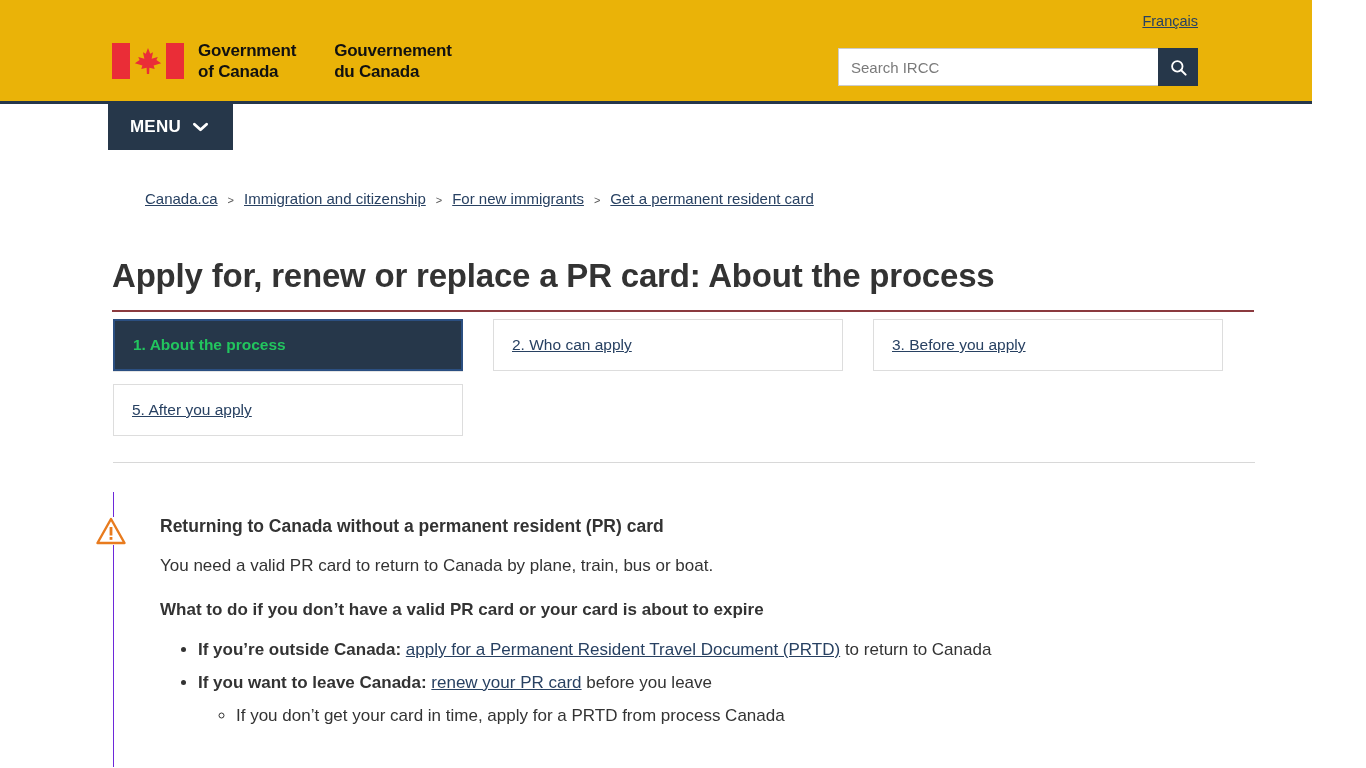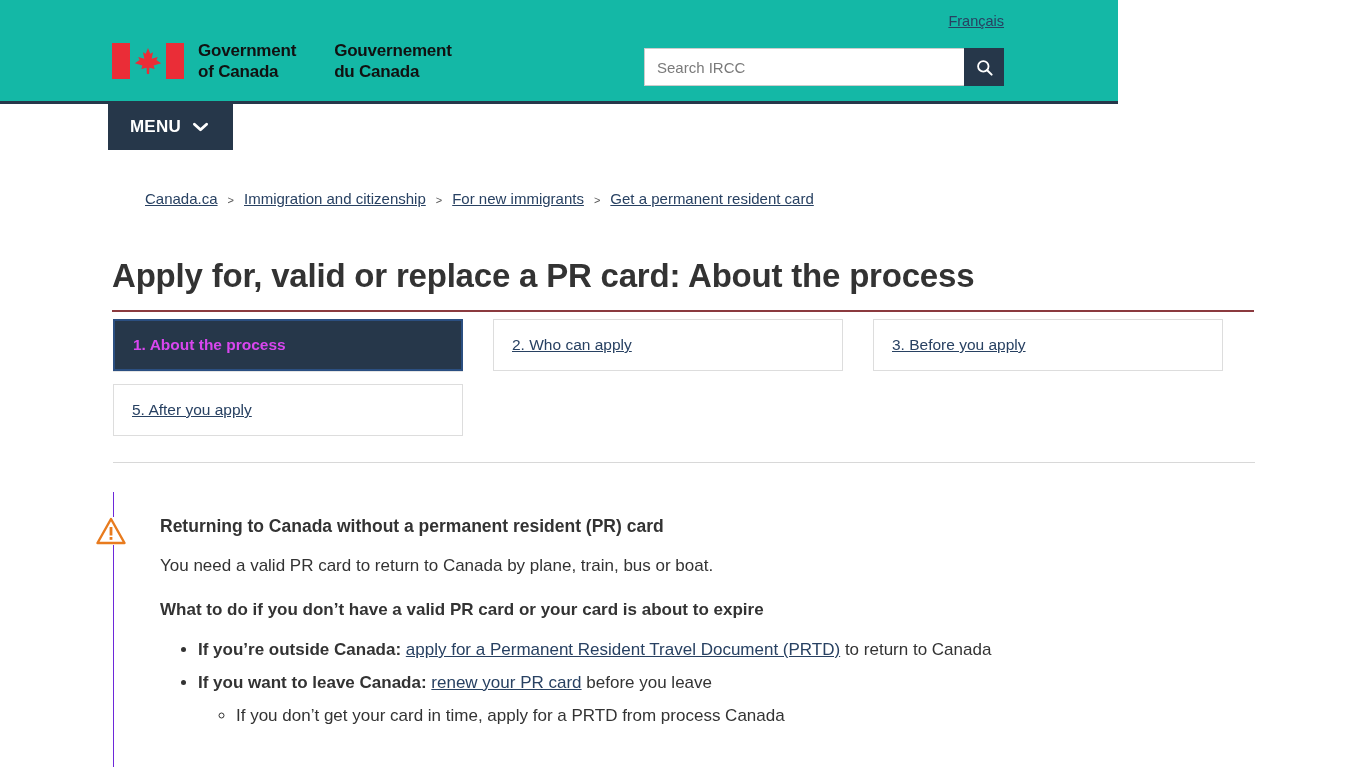--- a/index.html
+++ b/index.html
@@ -10,23 +10,23 @@
     height: 768px;
     overflow: hidden;
     background: #ffffff;
     font-family: "Liberation Sans", sans-serif;
     color: #333333;
   }
 
   
   .gc-header {
     position: relative;
-    width: 1118px;
+    width: 1312px;
     height: 104px;
-    background: #14b8a6;
+    background: #eab308;
     border-bottom: 3px solid #26374a;
   }
 
   .lang-toggle {
     position: absolute;
     top: 12px;
     right: 114px;
     font-size: 14.5px;
     line-height: 18px;
   }
@@ -203,21 +203,21 @@
     cursor: pointer;
   }
   .step:nth-child(3n) { margin-right: 0; }
   .step a {
     color: #284162;
     text-decoration: underline;
   }
   .step.active {
     background: #26374a;
     border: 2px solid #2b4f81;
-    color: #d946ef;
+    color: #22c55e;
     font-weight: 700;
     box-shadow: 0 1px 0 rgba(0,0,0,.1);
     align-items: center;
   }
 
   .divider {
     position: absolute;
     left: 113px;
     top: 303px;
     width: 1142px;
@@ -340,21 +340,21 @@
   <nav class="breadcrumb">
     <a href="#">Canada.ca</a>
     <span class="bc-sep">&gt;</span>
     <a href="#">Immigration and citizenship</a>
     <span class="bc-sep">&gt;</span>
     <a href="#">For new immigrants</a>
     <span class="bc-sep">&gt;</span>
     <a href="#">Get a permanent resident card</a>
   </nav>
 
-  <h1 class="page-title">Apply for, valid or replace a PR card: About the process</h1>
+  <h1 class="page-title">Apply for, renew or replace a PR card: About the process</h1>
 
   <div class="steps">
     <div class="step active">
       <span>1. About the process</span>
     </div>
     <div class="step">
       <a href="#">2. Who can apply</a>
     </div>
     <div class="step">
       <a href="#">3. Before you apply</a>

